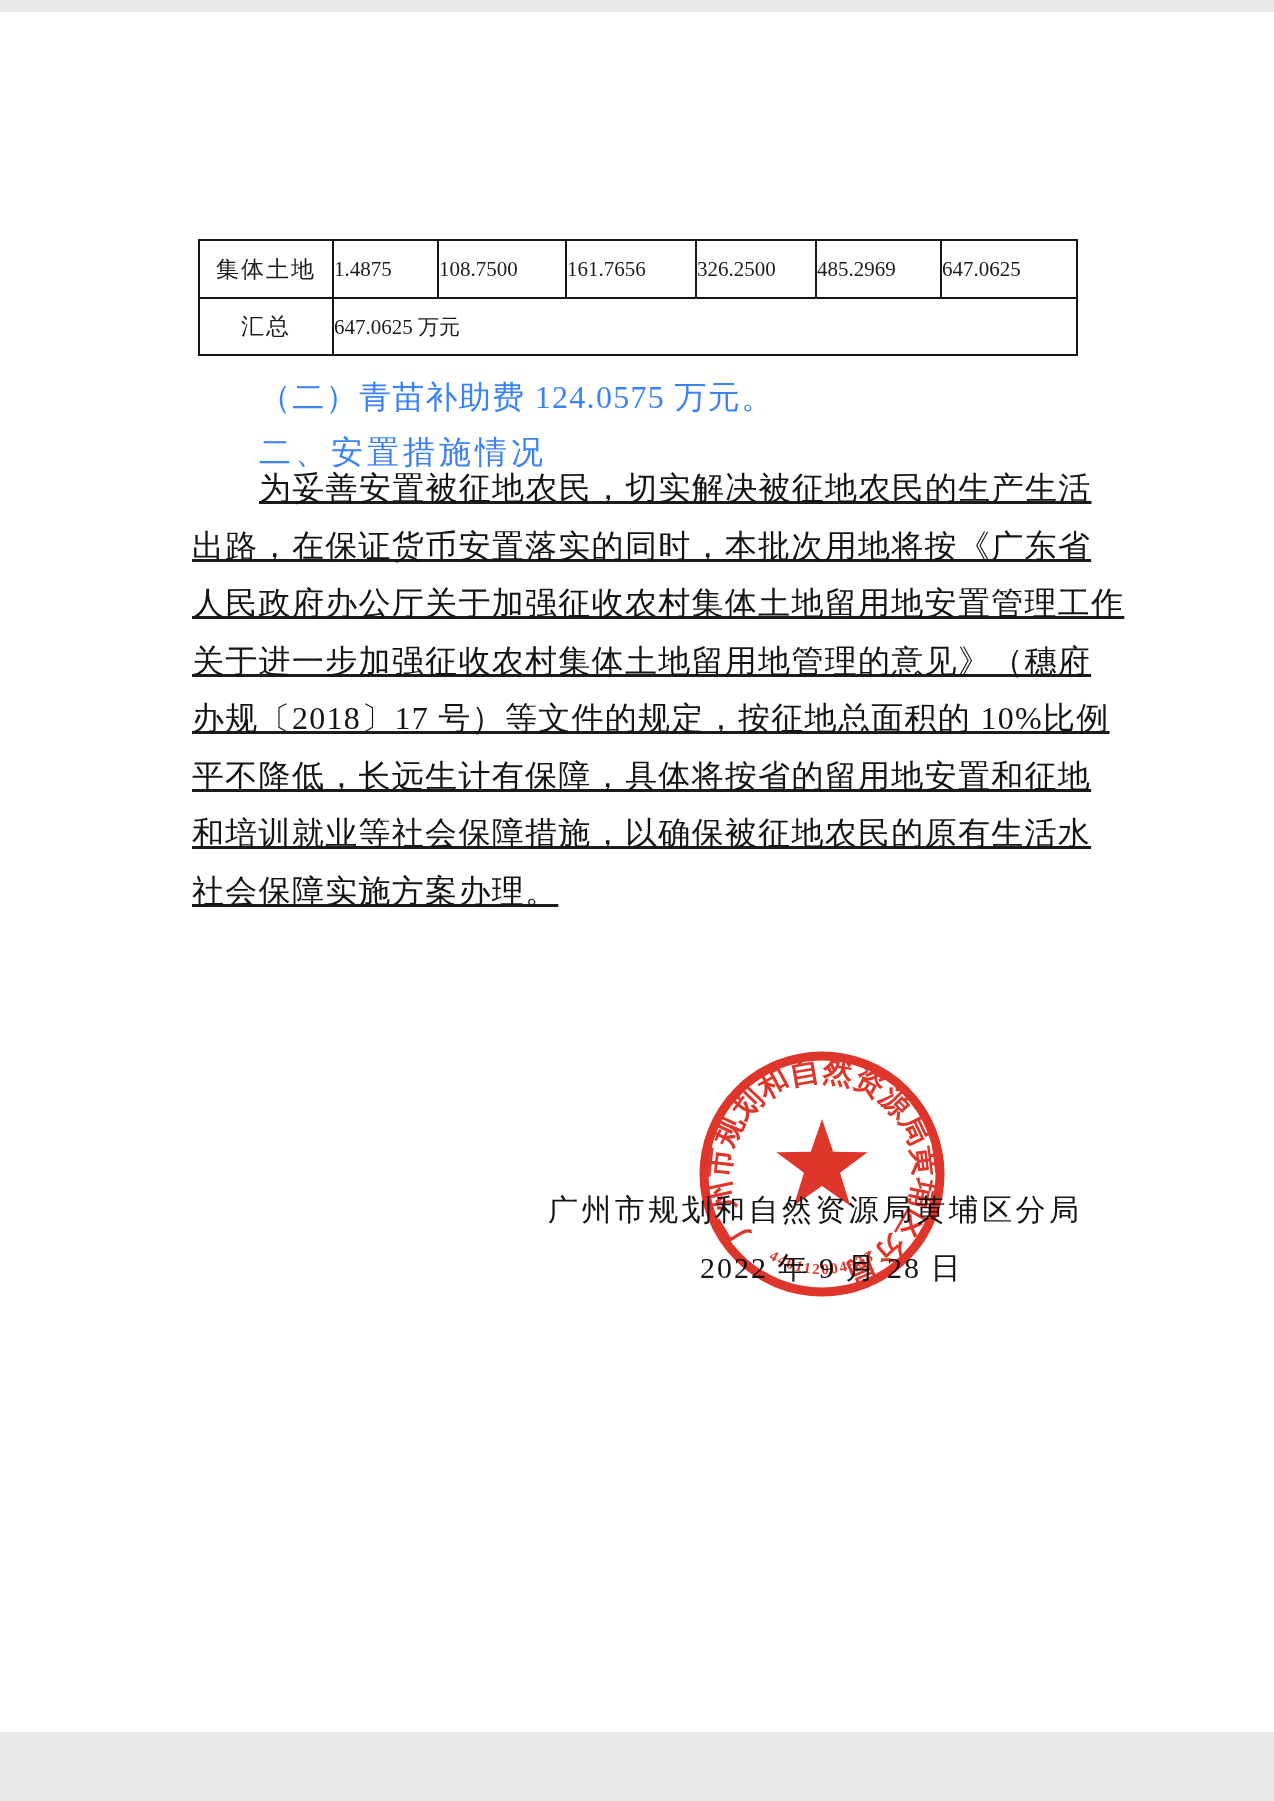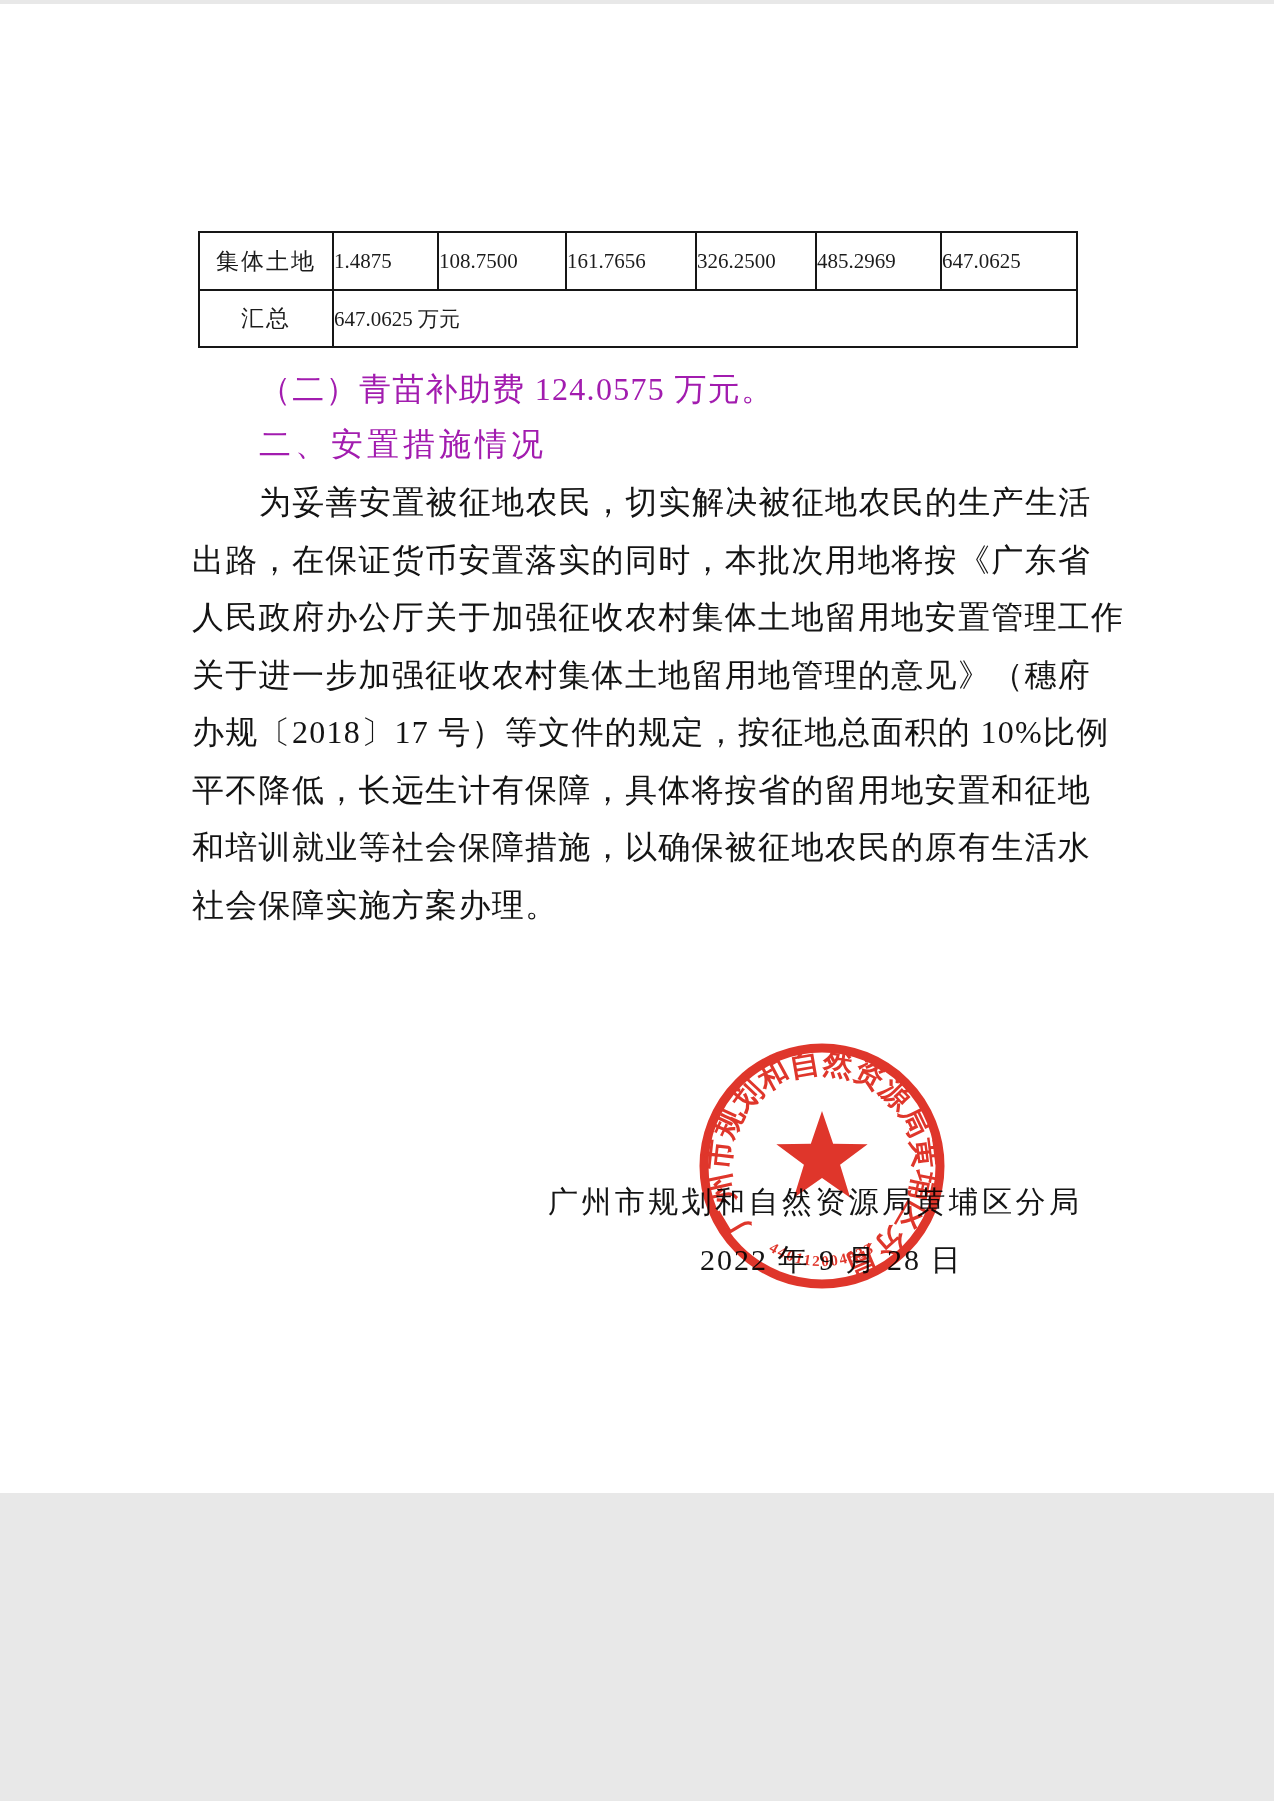--- a/index.html
+++ b/index.html
@@ -1,21 +1,21 @@
 <!DOCTYPE html>
 <html><head>
 <meta charset="utf-8">
 <style>
   * { margin: 0; padding: 0; box-sizing: border-box; }
   html, body { background: #e8e8e8; }
   .page {
     position: relative;
     width: 1274px;
-    height: 1489px;
-    margin: 4px auto;
+    height: 1720px;
+    margin: 12px auto;
     background: #ffffff;
     overflow: hidden;
     font-family: "Liberation Serif", "DejaVu Serif", serif;
     color: #1c1c1c;
   }
 
   
   .comp-table {
     position: absolute;
     left: 198px;
@@ -38,30 +38,31 @@
   .comp-table td.num-c { text-align: left; }
 
   
   .txtline {
     position: absolute;
     left: 192px;
     white-space: nowrap;
     font-size: 32px;
     letter-spacing: 1.3px;
     line-height: 40px;
-    color: #a21caf;
+    color: #3b82f6;
   }
   .indent2 { padding-left: 67px; }
   .heading { font-weight: normal; letter-spacing: 4px; }
 
   .bodypara {
     position: absolute;
     left: 192px;
-    top: 470px;
+    top: 448px;
     width: 920px;
+    text-decoration: underline;
   }
   .bodypara .bline {
     height: 57.5px;
     line-height: 57.5px;
     font-size: 32px;
     letter-spacing: 1.3px;
     white-space: nowrap;
     color: #141414;
   }
   .bodypara .bline.first { padding-left: 67px; }

